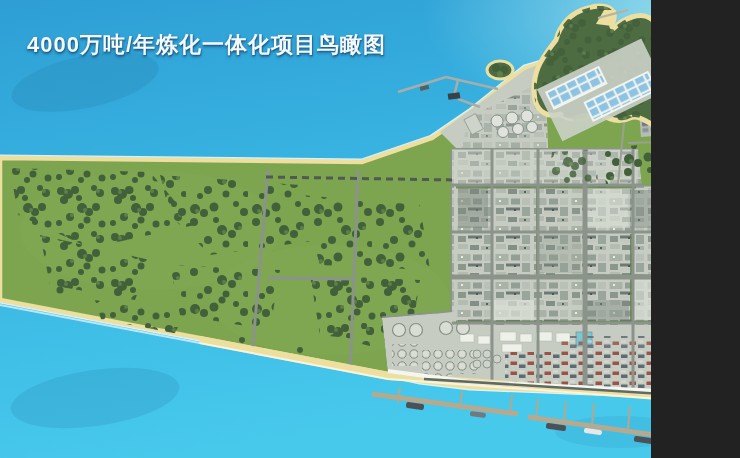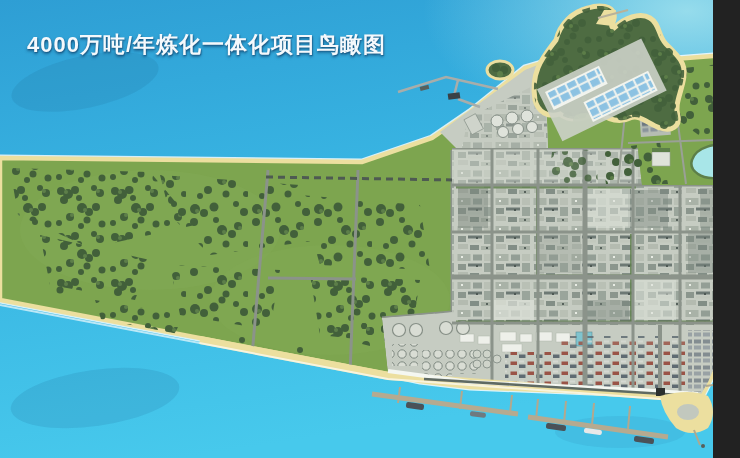--- a/index.html
+++ b/index.html
@@ -1,16 +1,16 @@
 <!DOCTYPE html>
 <html style="--water_deep: #2e9ed4; --water_mid: #38b4e2; --water_bright: #47c9ec; --water_pale: #96dcec; --lagoon: #a8e6e8; --sand: #ecdf9f; --sand_light: #f4ecc0; --grass: #7da54f; --grass_light: #88ae5a; --forest: #42603a; --forest_light: #5d7f49; --industrial: #c6ccc2; --industrial_dark: #8d988f; --road: #8b938a; --road_dark: #5f6a62; --seawall: #f4f7f1; --pier: #b5aa90; --ship_dark: #4a5258; --white_building: #eef0ea; --pond_blue: #8cc2e2; --title_color: #f5f9fc;"><head>
 <meta charset="utf-8">
 <style>
   html,body{margin:0;padding:0;background:#222;}
-  #stage{position:relative;width:713px;height:458px;overflow:hidden;
+  #stage{position:relative;width:651px;height:458px;overflow:hidden;
          font-family:"Liberation Sans","DejaVu Sans",sans-serif;}
   #stage svg{display:block;}
   #title-overlay{position:absolute;left:27px;top:30px;
     font-size:22px;font-weight:600;letter-spacing:1px;
     color:var(--title_color,#f5f9fc);
     text-shadow:0 2px 3px rgba(8,40,80,.55),1px 1px 1px rgba(20,60,100,.4);
     white-space:nowrap;}
 </style>
 </head>
 <body>

